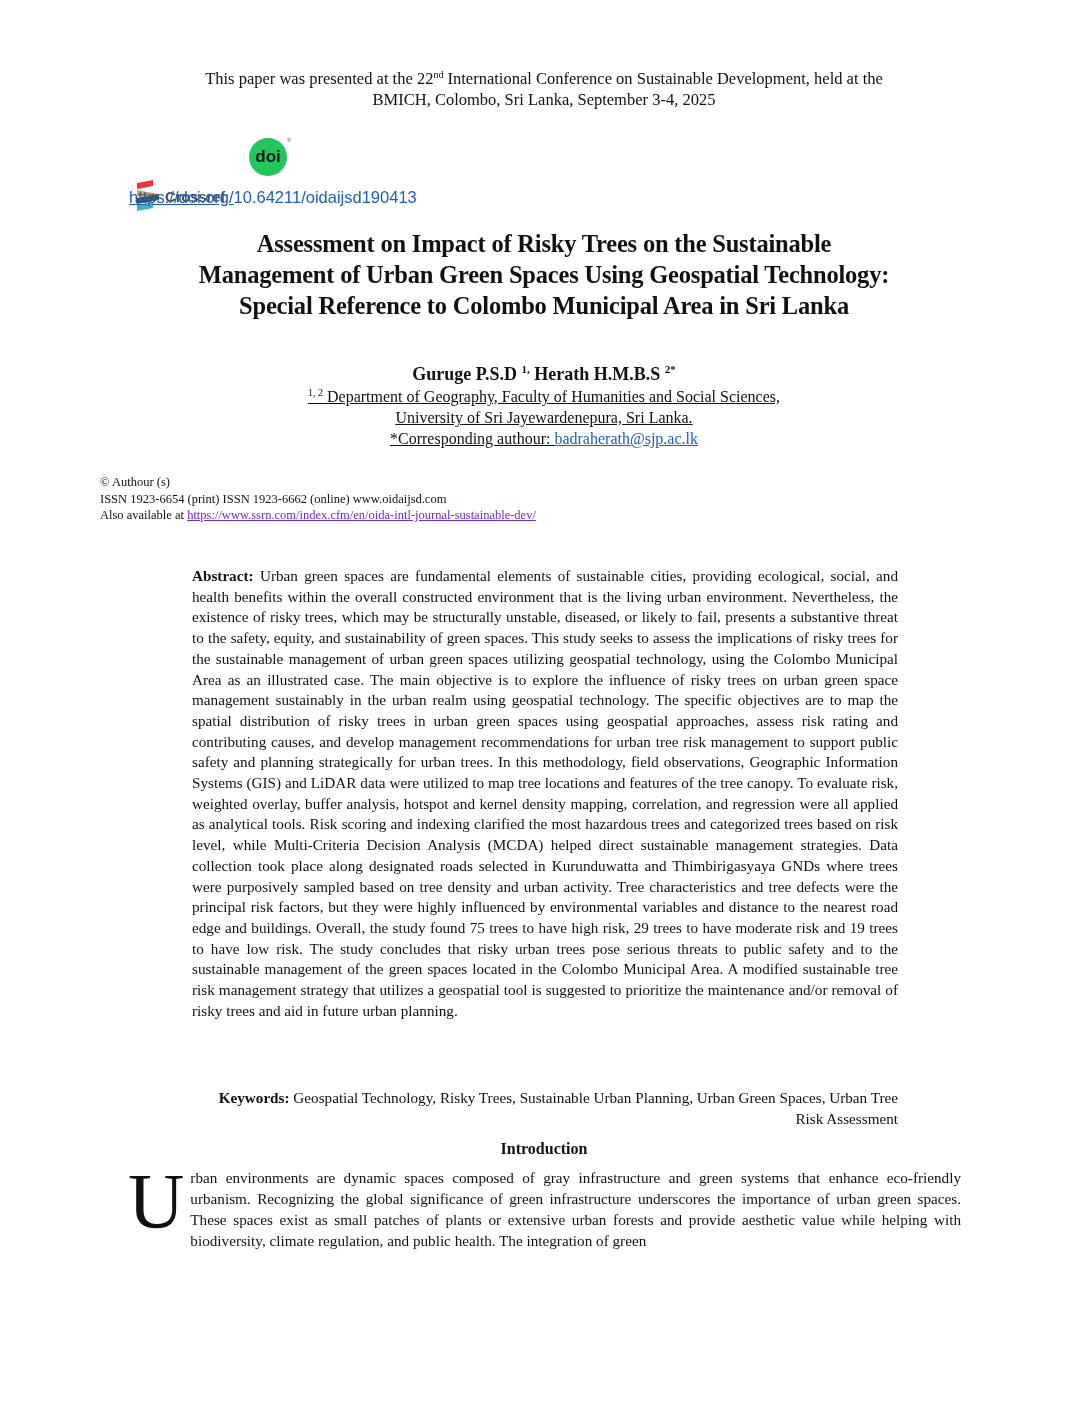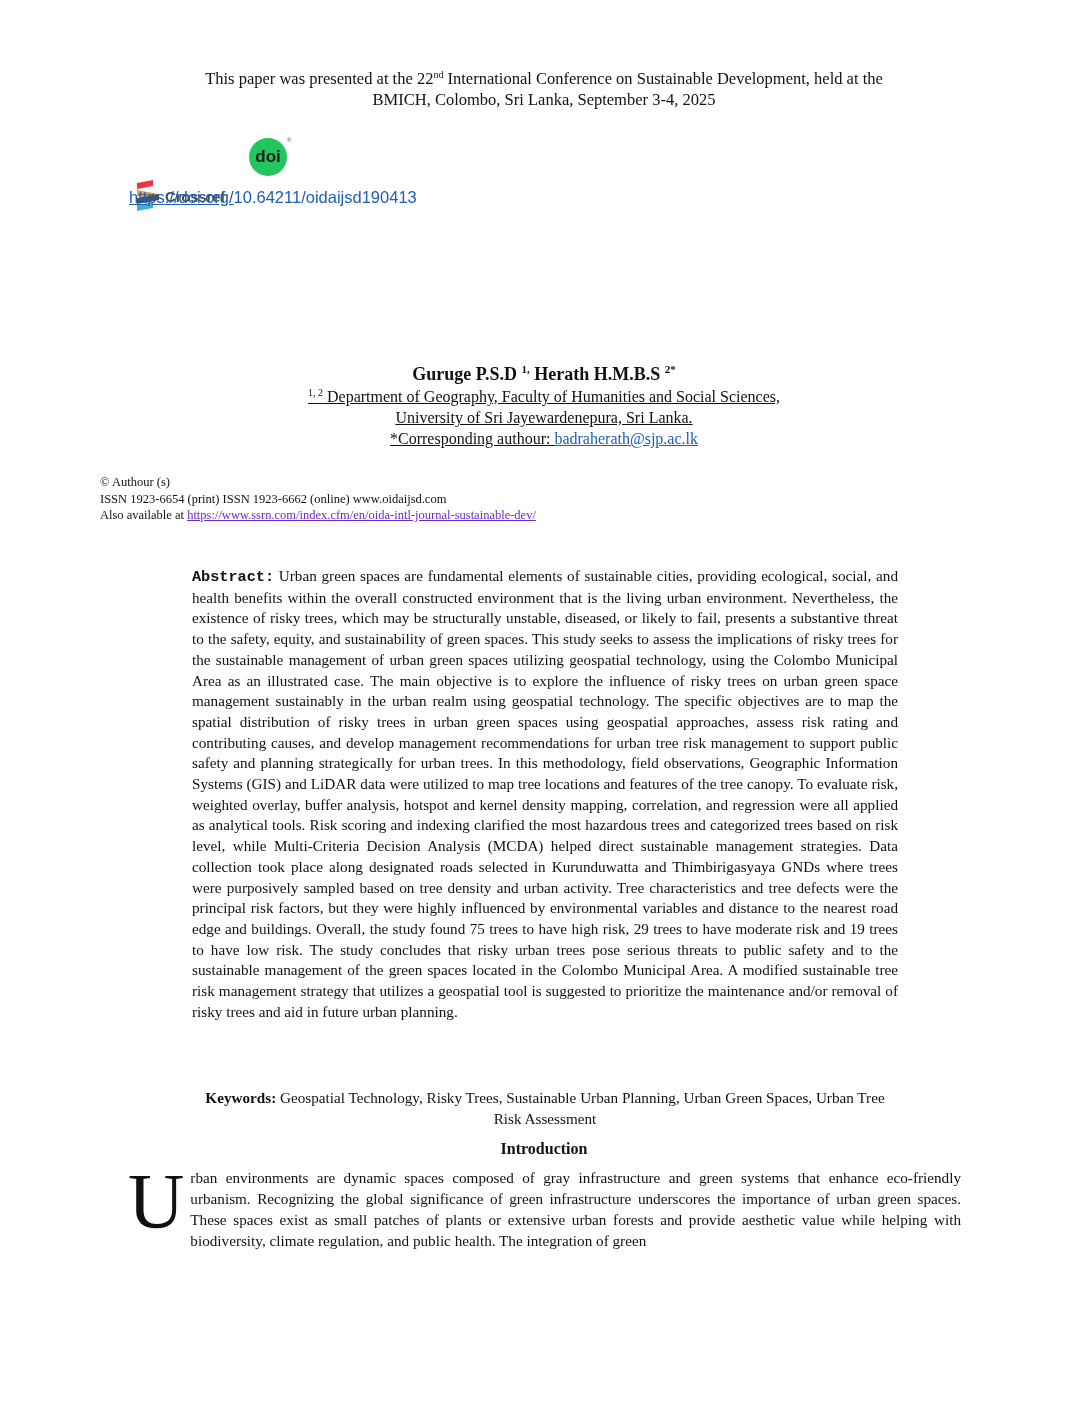--- a/index.html
+++ b/index.html
@@ -34,24 +34,24 @@
            font-size: 16px; line-height: 21px; text-decoration: underline; }
   .affil sup { font-size: 10px; vertical-align: 6px; }
   .affil a { color: #1f5eb6; text-decoration: underline; }
 
   .pubinfo { position: absolute; left: 100px; width: 888px; top: 474px; text-align: left;
              font-size: 12.5px; line-height: 16.5px; }
   .pubinfo a { color: #6d28d9; text-decoration: underline; }
 
   .abstract { position: absolute; left: 192px; width: 706px; top: 566px;
               font-size: 15.2px; line-height: 20.7px; text-align: justify; }
-  .abstract b { font-weight: bold; font-family: Liberation Mono, monospace; }
+  .abstract b { font-weight: bold; }
 
   .keywords { position: absolute; left: 192px; width: 706px; top: 1088px;
-              font-size: 15.2px; line-height: 20.7px; text-align: center; }
+              font-size: 15.2px; line-height: 20.7px; text-align: right; }
 
   .intro-heading { position: absolute; left: 100px; width: 888px; top: 1140px; text-align: center;
                    font-weight: bold; font-size: 16px; }
 
   .intro { position: absolute; left: 129px; width: 832px; top: 1168px;
            font-size: 15.2px; line-height: 20.9px; text-align: justify; }
   .dropcap { float: left; font-size: 78px; line-height: 62px; margin: 2px 6px 0 -1px; height: 64px; }
 </style>
 </head>
 <body>
@@ -76,20 +76,25 @@
     <div class="doi-badge">
       <span>doi</span>
     </div>
     <span class="doi-reg">®</span>
   </div>
 
   <div class="doi-link">
     <span class="u">https://doi.org/</span><span>10.64211/oidaijsd190413</span>
   </div>
 
+  <div class="title">
+    <div>Assessment on Impact of Risky Trees on the Sustainable</div>
+    <div>Management of Urban Green Spaces Using Geospatial Technology:</div>
+    <div>Special Reference to Colombo Municipal Area in Sri Lanka</div>
+  </div>
 
   <div class="authors">
     <span>Guruge P.S.D</span>
     <sup>1,</sup>
     <span>Herath H.M.B.S</span>
     <sup>2*</sup>
   </div>
 
   <div class="affil">
     <sup>1, 2</sup>

